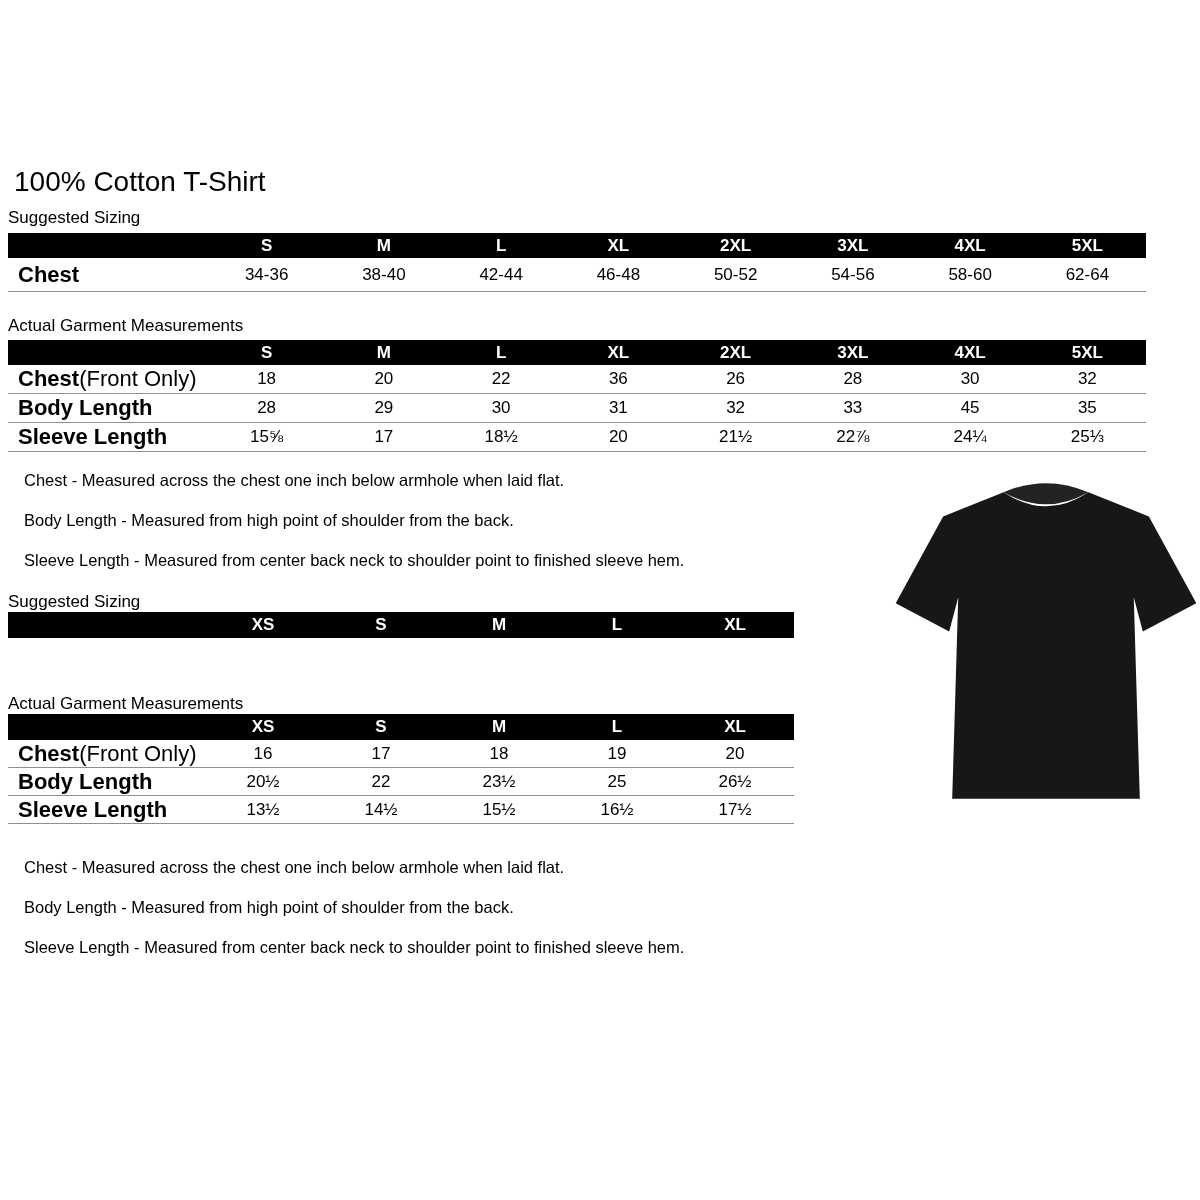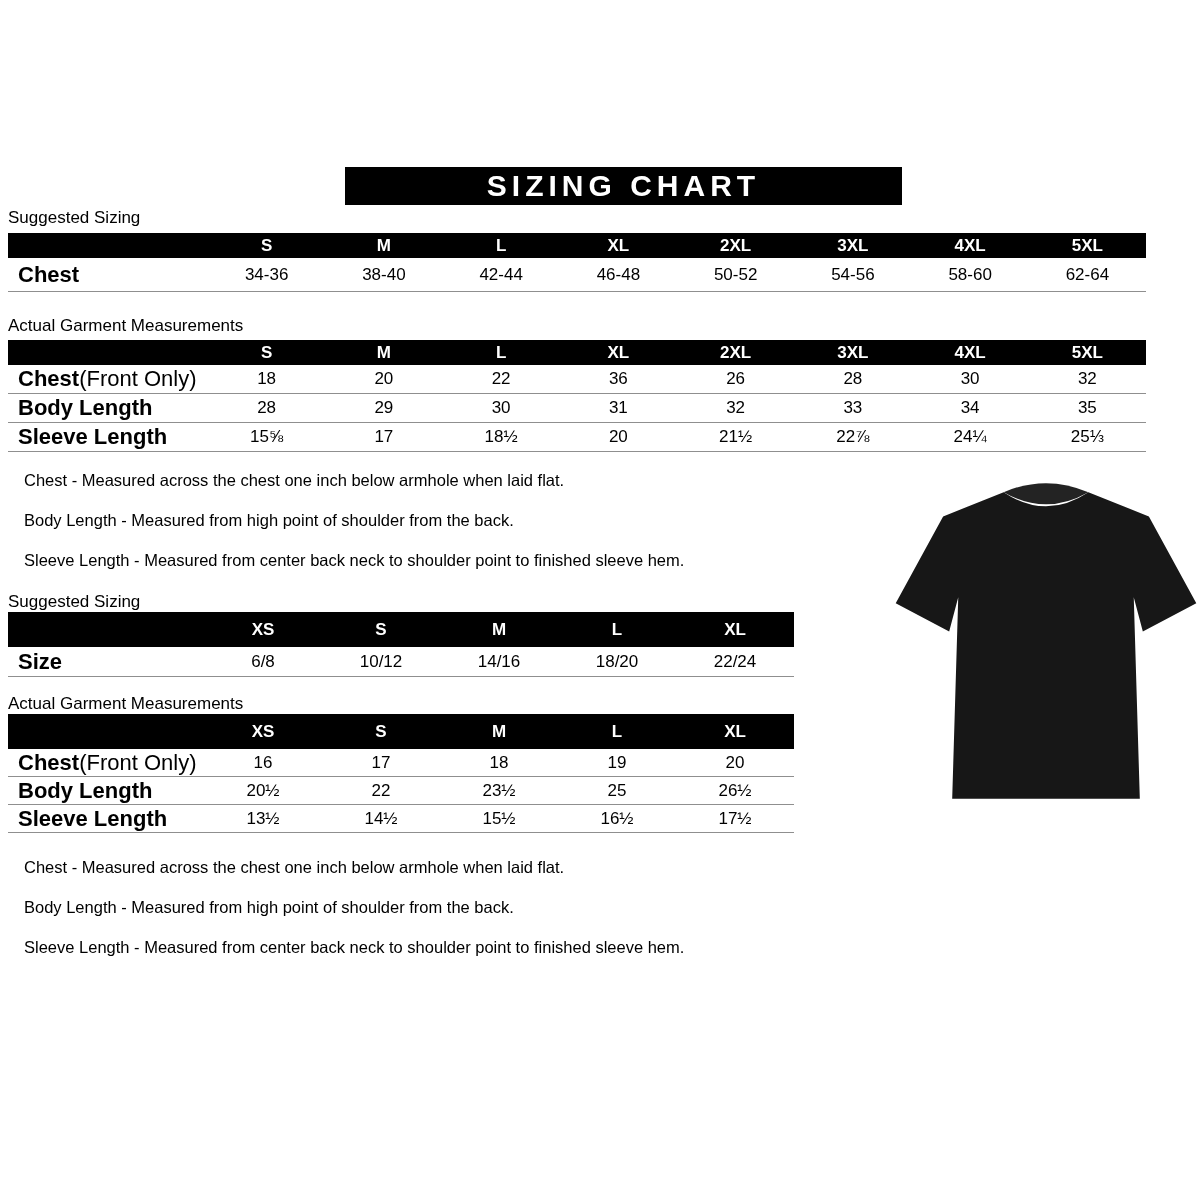--- a/index.html
+++ b/index.html
@@ -27,21 +27,21 @@
   .sec-label {
     position: absolute; left: 8px;
     font-size: 17px; font-weight: 400; white-space: nowrap;
   }
   .tbl { position: absolute; left: 8px; }
   .tbl.adult { width: 1138px; }
   .tbl.youth { width: 786px; }
   .row { display: flex; align-items: stretch; width: 100%; }
   .hdr { background: #000; color: #fff; font-weight: bold; }
   .h25 { height: 25px; }
-  .h26 { height: 35px; }
+  .h26 { height: 26px; }
   .h34 { height: 34px; }
   .h30 { height: 30px; }
   .h29 { height: 29px; }
   .h28 { height: 28px; }
   .lblcell {
     display: flex; align-items: center;
     padding-left: 10px; font-size: 22px; white-space: nowrap;
   }
   .adult .lblcell { width: 200px; }
   .youth .lblcell { width: 196px; }
@@ -62,24 +62,22 @@
   }
   .tee {
     position: absolute; left: 893px; top: 466px; width: 306px; height: 348px;
   }
 </style>
 </head>
 <body>
 
 <div class="page">
 
-
-  <div class="banner">
-    <span>SIZING CHART</span>
-  </div>
+  <div class="adult-title">100% Cotton T-Shirt</div>
+
 
   <div class="sec-label" style="top:208px;">Suggested Sizing</div>
 
   <div class="tbl adult" style="top:233px;">
     <div class="row hdr h25">
       <div class="lblcell"></div>
       <div class="cell">S</div>
       <div class="cell">M</div>
       <div class="cell">L</div>
       <div class="cell">XL</div>
@@ -130,21 +128,21 @@
       <div class="cell">32</div>
     </div>
     <div class="row datarow h29">
       <div class="lblcell bold">Body Length</div>
       <div class="cell">28</div>
       <div class="cell">29</div>
       <div class="cell">30</div>
       <div class="cell">31</div>
       <div class="cell">32</div>
       <div class="cell">33</div>
-      <div class="cell">34</div>
+      <div class="cell">45</div>
       <div class="cell">35</div>
     </div>
     <div class="row datarow h29">
       <div class="lblcell bold">Sleeve Length</div>
       <div class="cell">15⅝</div>
       <div class="cell">17</div>
       <div class="cell">18½</div>
       <div class="cell">20</div>
       <div class="cell">21½</div>
       <div class="cell">22⅞</div>
@@ -163,28 +161,20 @@
   <div class="sec-label" style="top:592px;">Suggested Sizing</div>
 
   <div class="tbl youth" style="top:612px;">
     <div class="row hdr h26">
       <div class="lblcell"></div>
       <div class="cell">XS</div>
       <div class="cell">S</div>
       <div class="cell">M</div>
       <div class="cell">L</div>
       <div class="cell">XL</div>
-    </div>
-    <div class="row datarow h30">
-      <div class="lblcell bold">Size</div>
-      <div class="cell">6/8</div>
-      <div class="cell">10/12</div>
-      <div class="cell">14/16</div>
-      <div class="cell">18/20</div>
-      <div class="cell">22/24</div>
     </div>
   </div>
 
   <div class="sec-label" style="top:694px;">Actual Garment Measurements</div>
 
   <div class="tbl youth" style="top:714px;">
     <div class="row hdr h26">
       <div class="lblcell"></div>
       <div class="cell">XS</div>
       <div class="cell">S</div>

